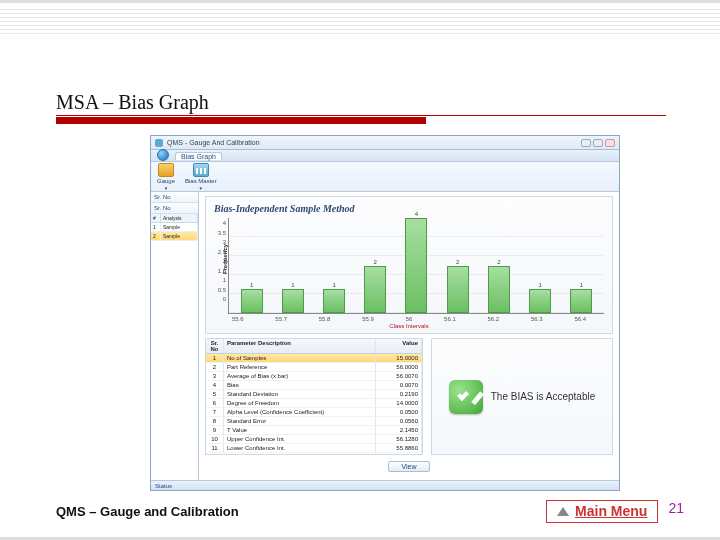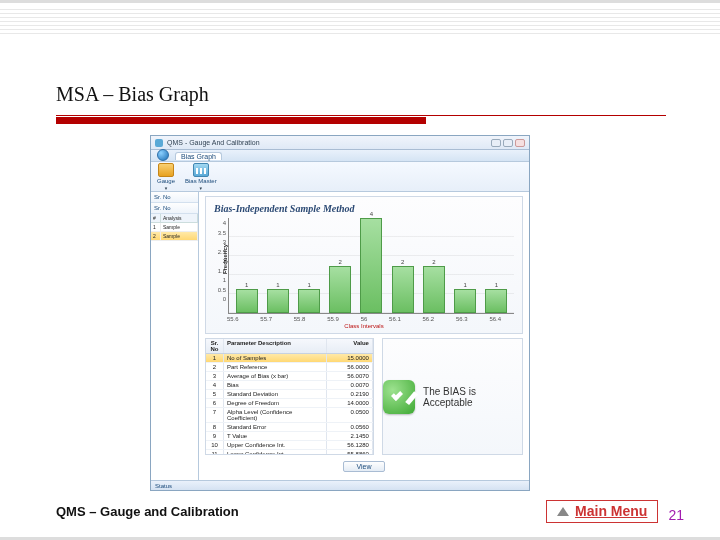--- a/index.html
+++ b/index.html
@@ -19,21 +19,21 @@
     height: 26px;
     background: repeating-linear-gradient(
       to bottom,
       #e8e8e8 0, #e8e8e8 1px,
       #fff 1px, #fff 4px
     );
   }
 
   .slide-title {
     position: absolute;
-    top: 80px; left: 56px;
+    top: 88px; left: 56px;
     font-family: "Times New Roman", serif;
     font-size: 20px;
     color: #111;
   }
   .red-bar {
     position: absolute;
     top: 114px; left: 56px;
     width: 370px; height: 7px;
     background: #b40000;
   }
@@ -70,21 +70,21 @@
     border-left: 6px solid transparent;
     border-right: 6px solid transparent;
     border-bottom: 9px solid #888;
   }
   .page-num { font-size: 14px; color: #a21caf; margin-left: 10px; }
 
   
   .app {
     position: absolute;
     top: 132px; left: 150px;
-    width: 380px; height: 356px;
+    width: 470px; height: 356px;
     border: 1px solid #8aa6c1;
     background: #fef9c3;
     font-size: 8px;
     color: #222;
     overflow: hidden;
   }
   .titlebar {
     height: 14px;
     background: linear-gradient(#f0f4fb, #dfe9f6);
     display: flex; align-items: center; gap: 4px;
@@ -541,21 +541,21 @@
           <button class="action-btn">View</button>
         </div>
       </div>
     </div>
 
     <div class="statusbar">Status</div>
   </div>
 
   <div class="footer">
     <div class="footer-left">QMS – Gauge and Calibration</div>
-    <div style="display:flex;align-items:flex-end;margin-left:34px;">
+    <div style="display:flex;align-items:flex-start;margin-left:34px;">
       <a class="mainmenu-btn">
         <span class="arrow"></span>
         <span>Main Menu</span>
       </a>
       <span class="page-num">21</span>
     </div>
   </div>
 </div>
 
 </body></html>

